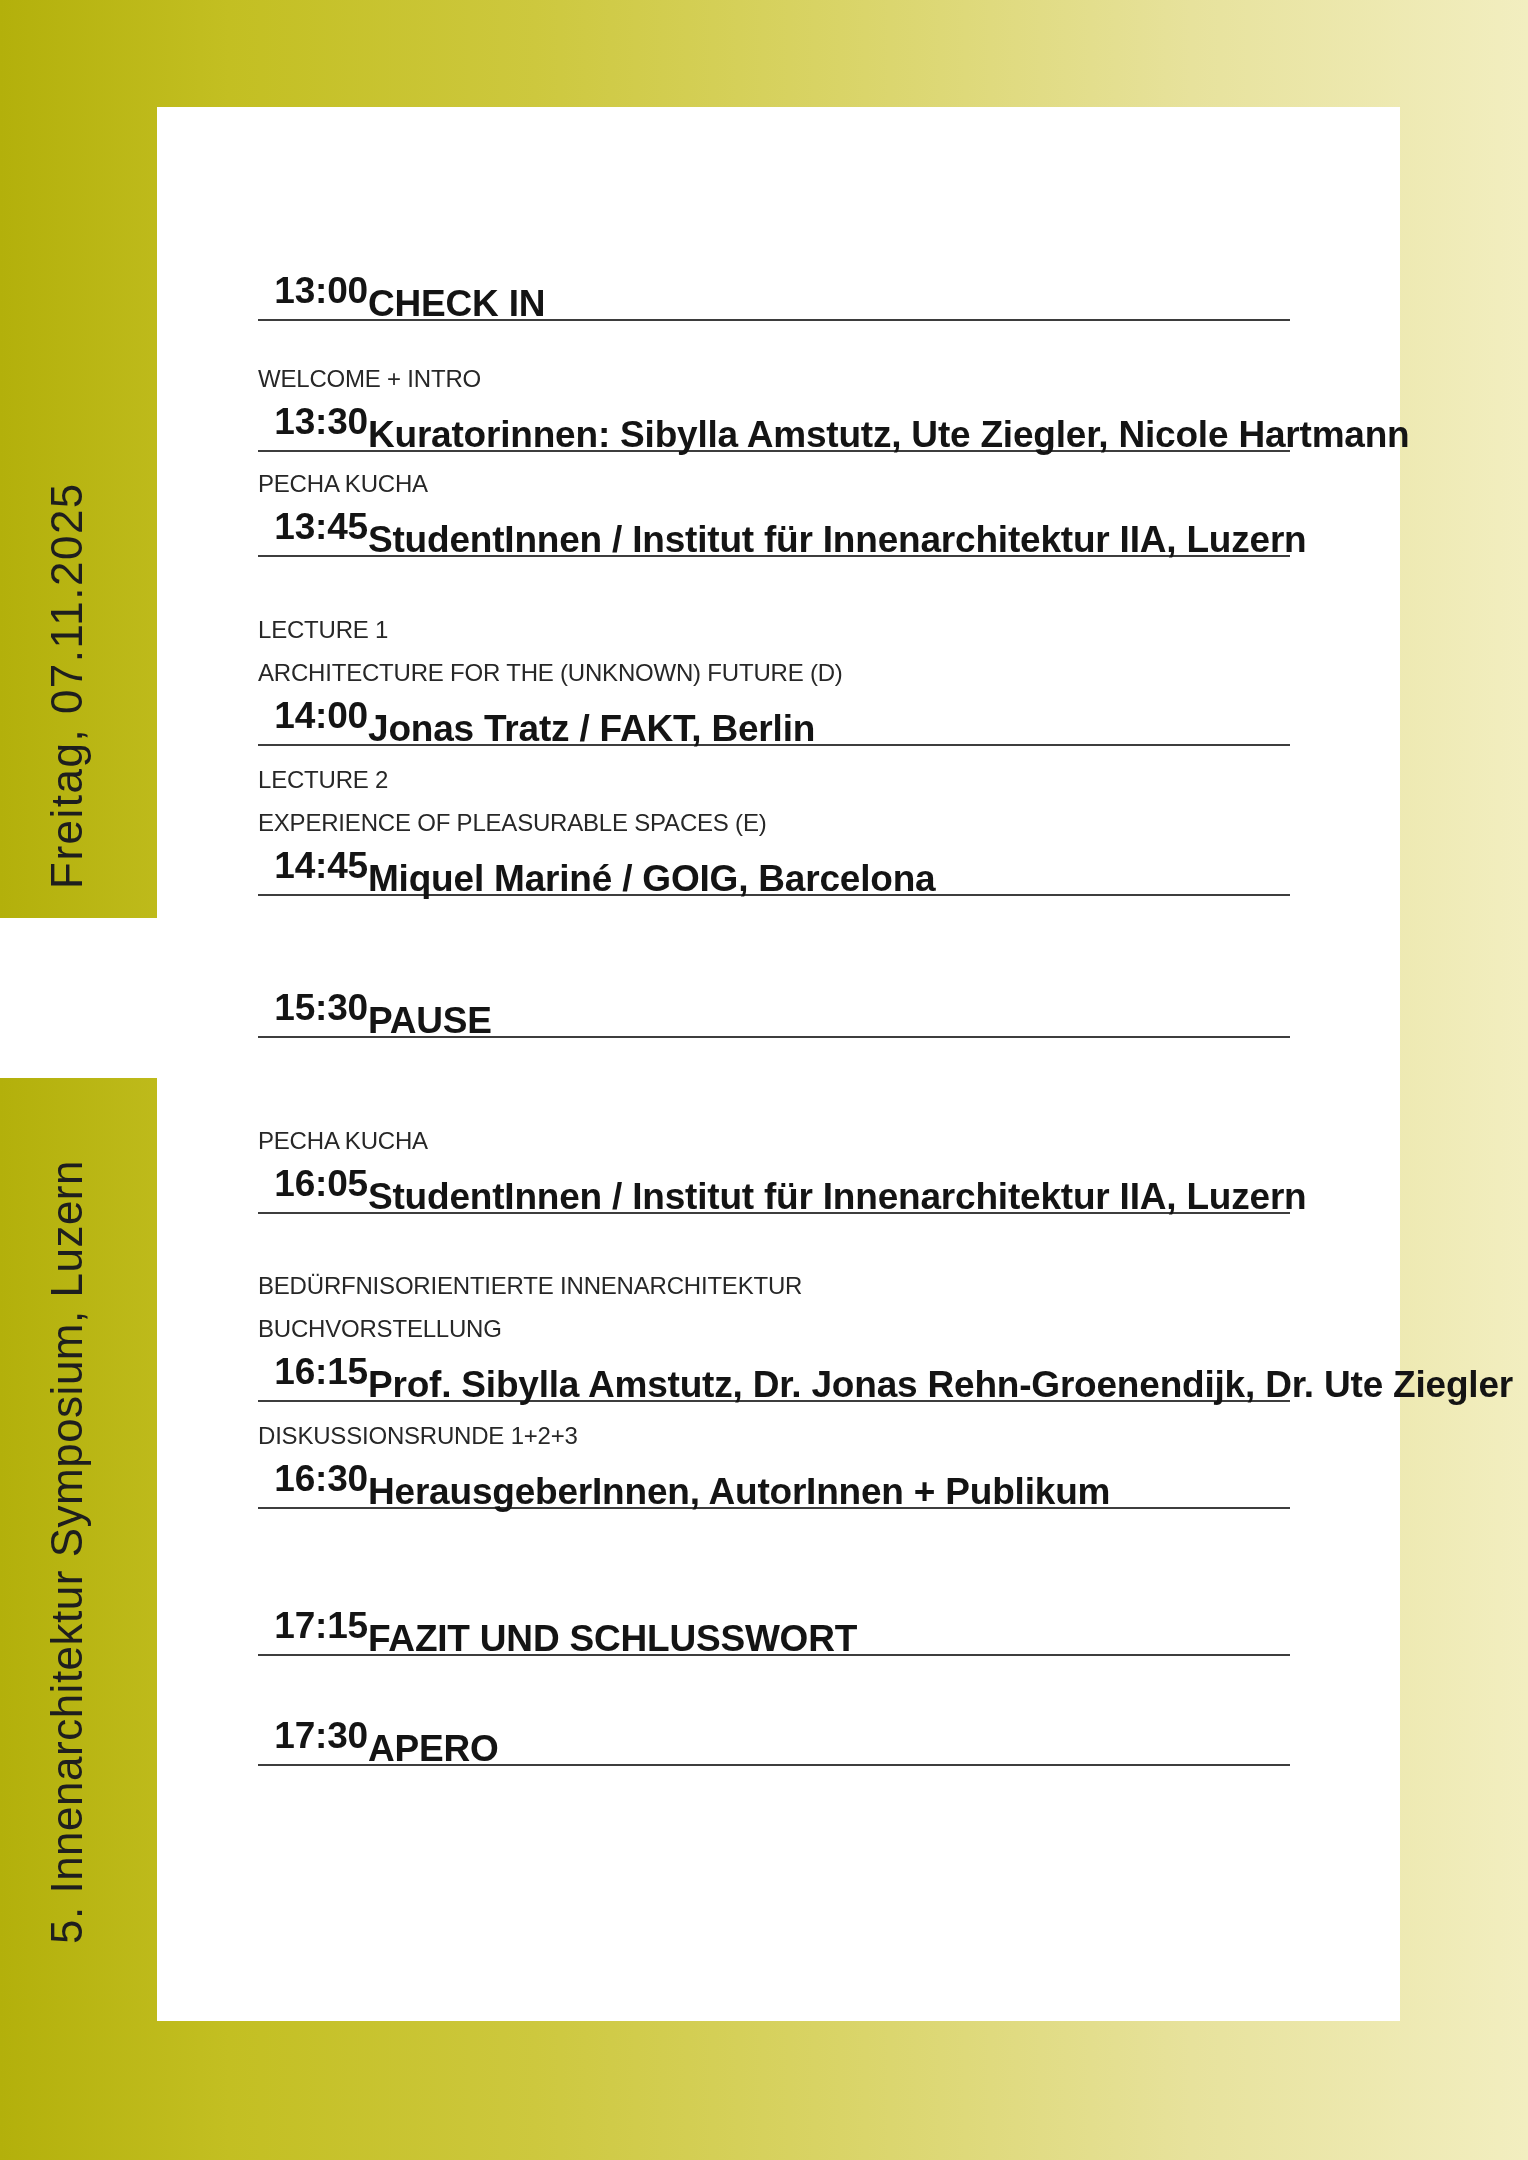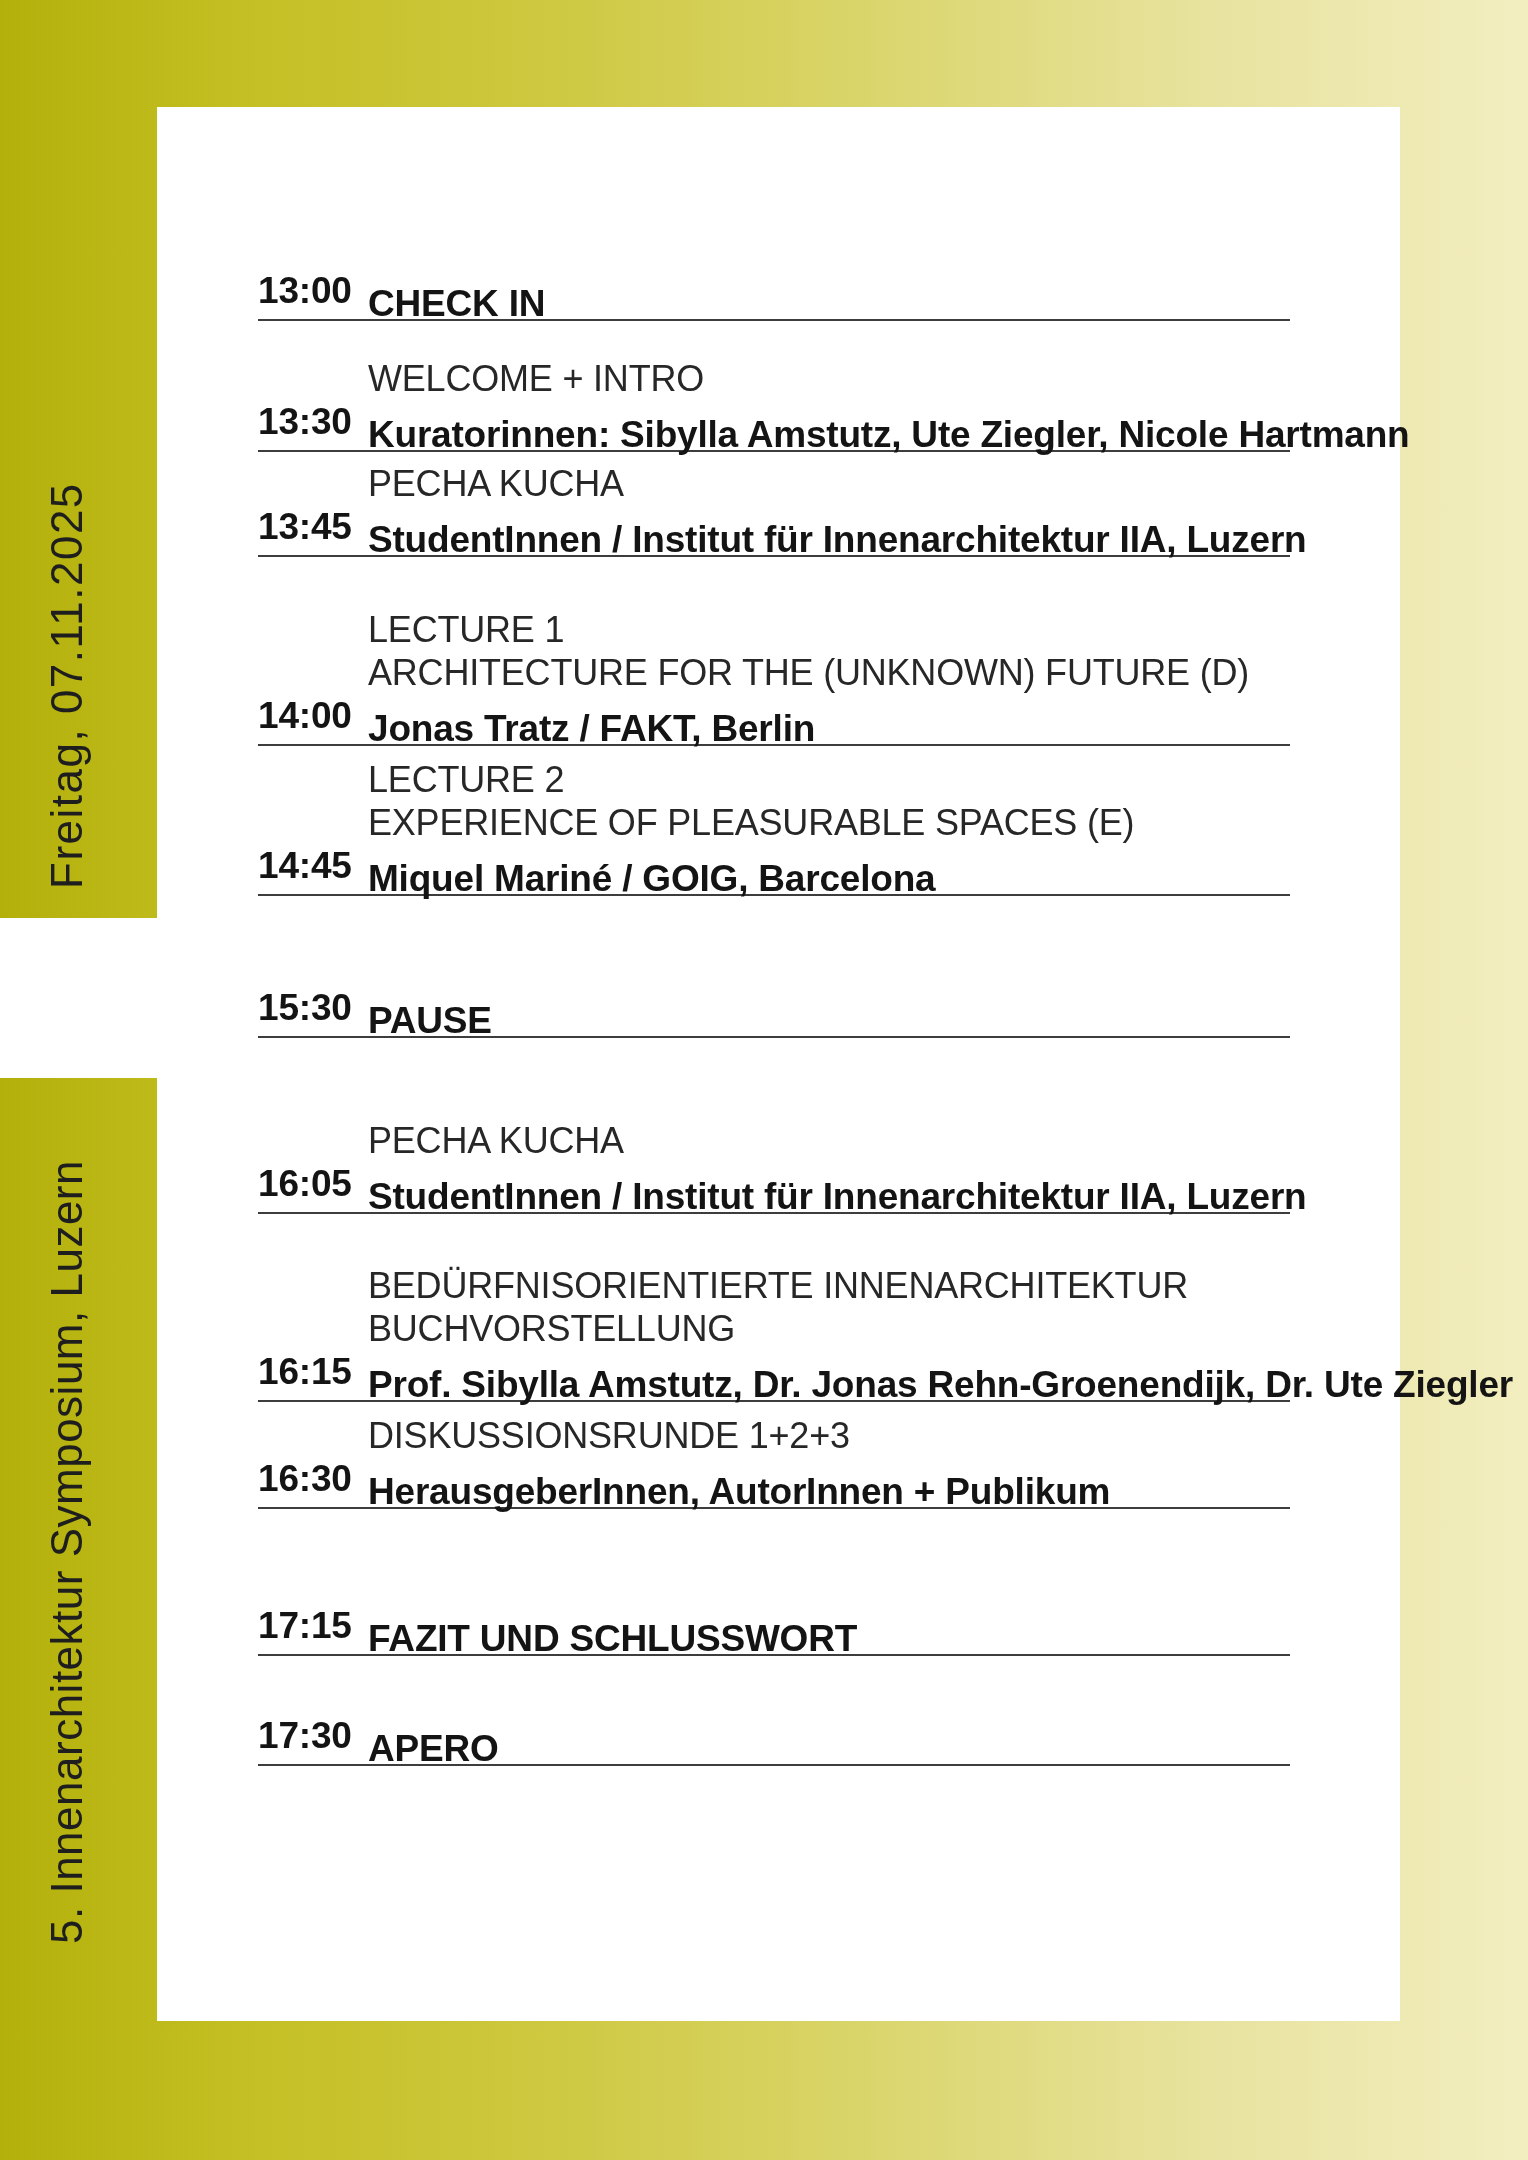--- a/index.html
+++ b/index.html
@@ -18,28 +18,28 @@
   }
   .vtext{
     position:absolute;white-space:nowrap;
     transform:rotate(-90deg);transform-origin:0 0;
     font-size:44px;font-weight:400;color:#1e1e1e;
   }
   .vtext.date{left:42px;top:889px;letter-spacing:1.5px;}
   .vtext.event{left:42px;top:1944px;letter-spacing:0.5px;}
   .entry{position:absolute;left:101px;width:1032px;}
   .pre{
-    margin-left:110px;line-height:43px;font-size:36px;font-weight:400;
+    line-height:43px;font-size:24px;font-weight:400;
     color:#272727;white-space:nowrap;letter-spacing:-0.2px;
   }
   .main{
     display:flex;line-height:43px;font-size:37px;font-weight:700;
     color:#141414;white-space:nowrap;letter-spacing:-0.2px;
   }
-  .time{flex:0 0 110px;width:110px;}
+  .time{flex:0 0 110px;width:110px;text-align:right;}
   .title{flex:0 0 auto;margin-top:13px;}
   .rule{height:0;border-top:2px solid #3d3d3d;margin-top:-6px;}
 </style>
 </head>
 <body>
 
 <div class="vtext date">Freitag, 07.11.2025</div>
 <div class="vtext event">5. Innenarchitektur Symposium, Luzern</div>
 <div class="notch"></div>
 

